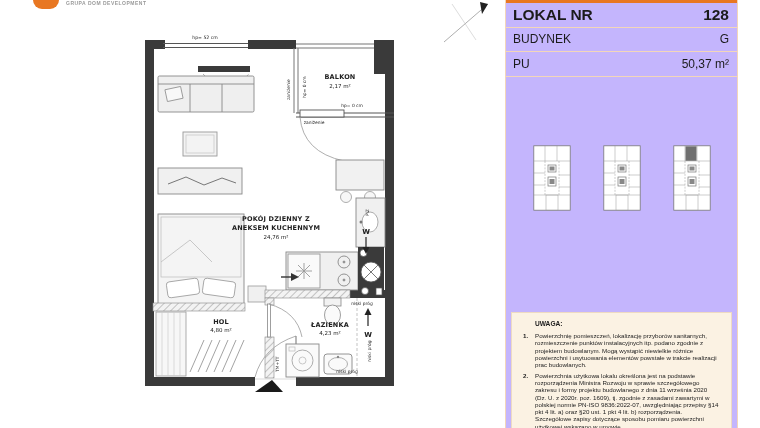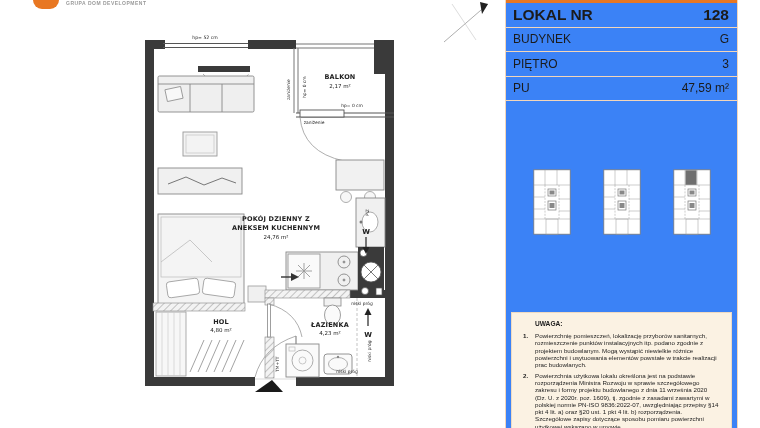--- a/index.html
+++ b/index.html
@@ -14,21 +14,21 @@
   .plan{position:absolute;left:0;top:0;}
   .plan text{font-family:"DejaVu Sans",sans-serif;fill:#222;}
   .rn{font-size:6.5px;font-weight:bold;letter-spacing:.2px;}
   .ra{font-size:5.5px;}
   .ann{font-size:4.6px;fill:#333;}
   .annv{font-size:4.4px;fill:#333;}
   .annb{font-size:7px;font-weight:bold;}
 
   
   .panel{position:absolute;left:505px;top:0;width:233px;height:428px;box-sizing:border-box;
-         border-left:1px solid #F3D6B9;border-right:1px solid #F3D6B9;background:#3b82f6;}
+         border-left:1px solid #F3D6B9;border-right:1px solid #F3D6B9;background:#c4b5fd;}
   .accent-bar{height:3px;background:#E87722;}
   .row{display:flex;justify-content:space-between;align-items:center;height:23.5px;
        padding:0 8px 0 7px;border-bottom:1px solid #F3D6B9;font-size:12px;}
   .row-bold{font-weight:bold;font-size:15.5px;}
   .keyplans{margin-top:68px;display:flex;justify-content:center;gap:32px;}
   .keyplan{display:block;}
 
   .notes{position:absolute;left:5px;right:5px;top:312px;height:180px;box-sizing:border-box;
          background:#FBF2E3;border:1px solid #EEDAC2;padding:7px 12px 6px 10px;}
   .notes-title{font-size:6.6px;font-weight:bold;margin:0 0 5px 13px;}
@@ -237,26 +237,22 @@
 
     <div class="row row-bold">
       <span>LOKAL NR</span>
       <span>128</span>
     </div>
     <div class="row">
       <span>BUDYNEK</span>
       <span>G</span>
     </div>
     <div class="row">
-      <span>PIĘTRO</span>
-      <span>3</span>
-    </div>
-    <div class="row">
       <span>PU</span>
-      <span>47,59 m²</span>
+      <span>50,37 m²</span>
     </div>
 
     <div class="keyplans">
       <svg style="position:absolute;width:0;height:0">
         <symbol id="kp" viewBox="0 0 38 66">
           <rect x="0.8" y="0.8" width="36.4" height="64.4" fill="#fff" stroke="#777" stroke-width="0.8"></rect>
           <line x1="0.8" y1="16" x2="37.2" y2="16" stroke="#999" stroke-width="0.5"></line>
           <line x1="12" y1="0.8" x2="12" y2="16" stroke="#999" stroke-width="0.5"></line>
           <line x1="24" y1="0.8" x2="24" y2="16" stroke="#999" stroke-width="0.5"></line>
           <line x1="12" y1="16" x2="12" y2="50" stroke="#999" stroke-width="0.5" stroke-dasharray="2 1.2"></line>

